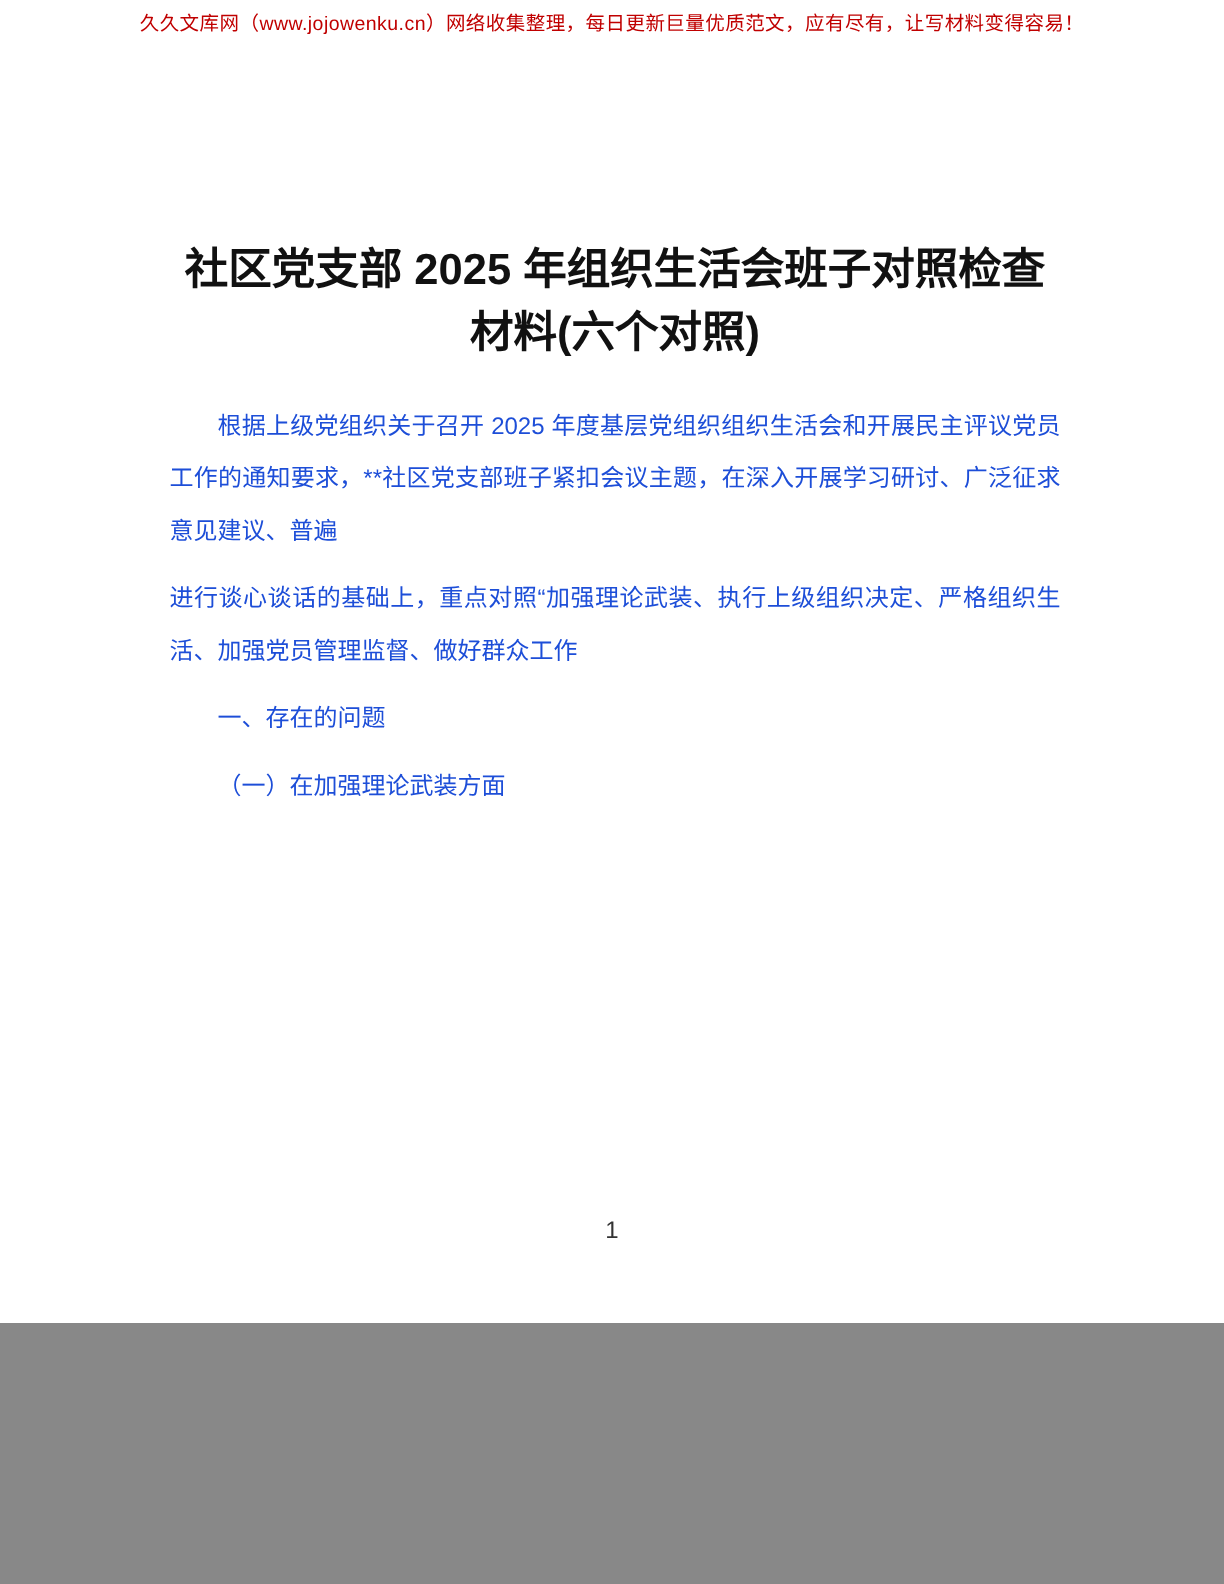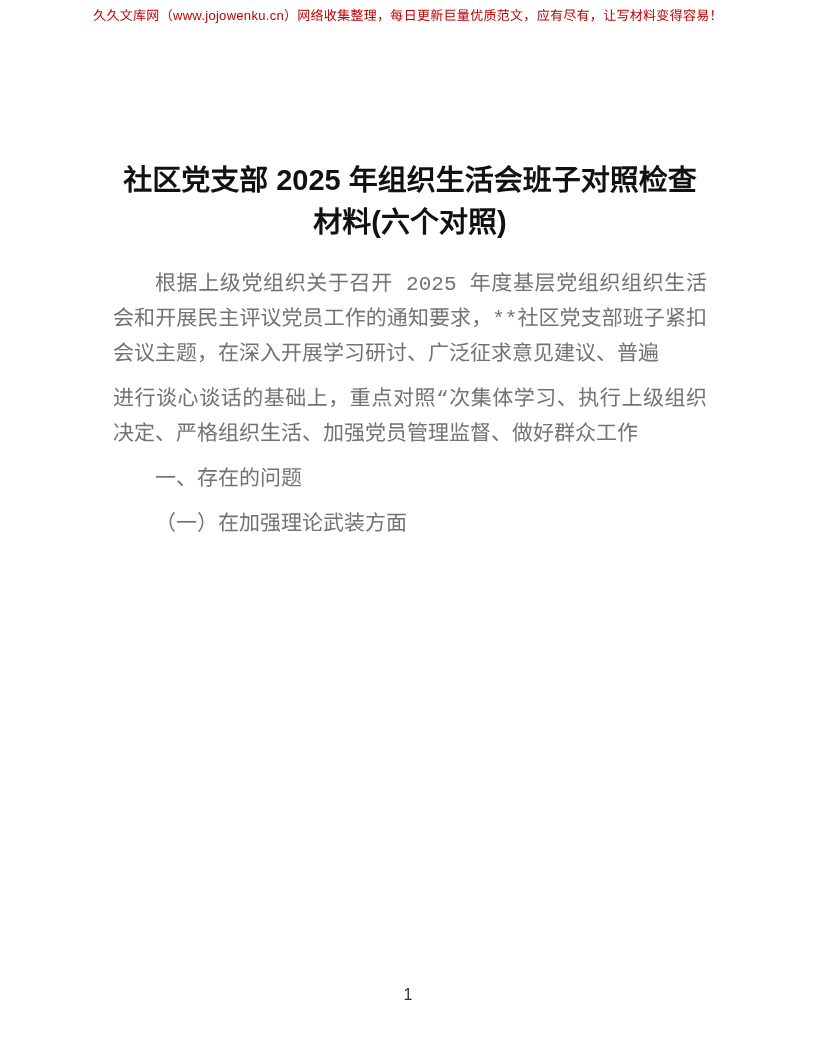--- a/index.html
+++ b/index.html
@@ -2,21 +2,21 @@
 <html lang="zh-CN"><head>
 <meta charset="utf-8">
 <style>
   * { margin: 0; padding: 0; box-sizing: border-box; }
   html, body { background: #888; }
   body { font-family: "Liberation Sans", "DejaVu Sans", sans-serif; }
 
   .page {
     position: relative;
     width: 816px;
-    height: 1056px;
+    height: 882px;
     margin: 0 auto;
     background: #ffffff;
     overflow: hidden;
     color: #1c1c1c;
   }
 
   .watermark {
     position: absolute;
     top: 5px;
     left: 0;
@@ -39,26 +39,25 @@
   .doc-title {
     font-size: 29px;
     font-weight: bold;
     line-height: 42px;
     text-align: center;
     color: #111111;
     margin-bottom: 24px;
   }
 
   .block {
-    font-size: 21px;
+    font-size: 16px;
     line-height: 35px;
     text-align: justify;
     margin-bottom: 10px;
-    color: #737373;
-    font-family: Liberation Mono, monospace;
+    color: #1d4ed8;
   }
 
   .paragraph-indent { text-indent: 2em; }
   .paragraph { text-indent: 0; }
   .heading-level-1 { text-indent: 2em; }
   .heading-level-2 { text-indent: 2em; }
 
   .page-number {
     position: absolute;
     bottom: 52px;
@@ -75,21 +74,21 @@
 <div class="page">
 
   <div class="watermark" style="color: rgb(192, 0, 0);">久久文库网（www.jojowenku.cn）网络收集整理，每日更新巨量优质范文，应有尽有，让写材料变得容易！</div>
 
   <div class="content">
 
     <h1 class="doc-title">社区党支部 2025 年组织生活会班子对照检查材料(六个对照)</h1>
 
     <p class="block paragraph-indent">根据上级党组织关于召开 2025 年度基层党组织组织生活会和开展民主评议党员工作的通知要求，**社区党支部班子紧扣会议主题，在深入开展学习研讨、广泛征求意见建议、普遍</p>
 
-    <p class="block paragraph">进行谈心谈话的基础上，重点对照“次集体学习、执行上级组织决定、严格组织生活、加强党员管理监督、做好群众工作</p>
+    <p class="block paragraph">进行谈心谈话的基础上，重点对照“加强理论武装、执行上级组织决定、严格组织生活、加强党员管理监督、做好群众工作</p>
 
 
     <p class="block heading-level-1">一、存在的问题</p>
 
     <p class="block heading-level-2">（一）在加强理论武装方面</p>
 
 
   </div>
 
   <div class="page-number">1</div>

